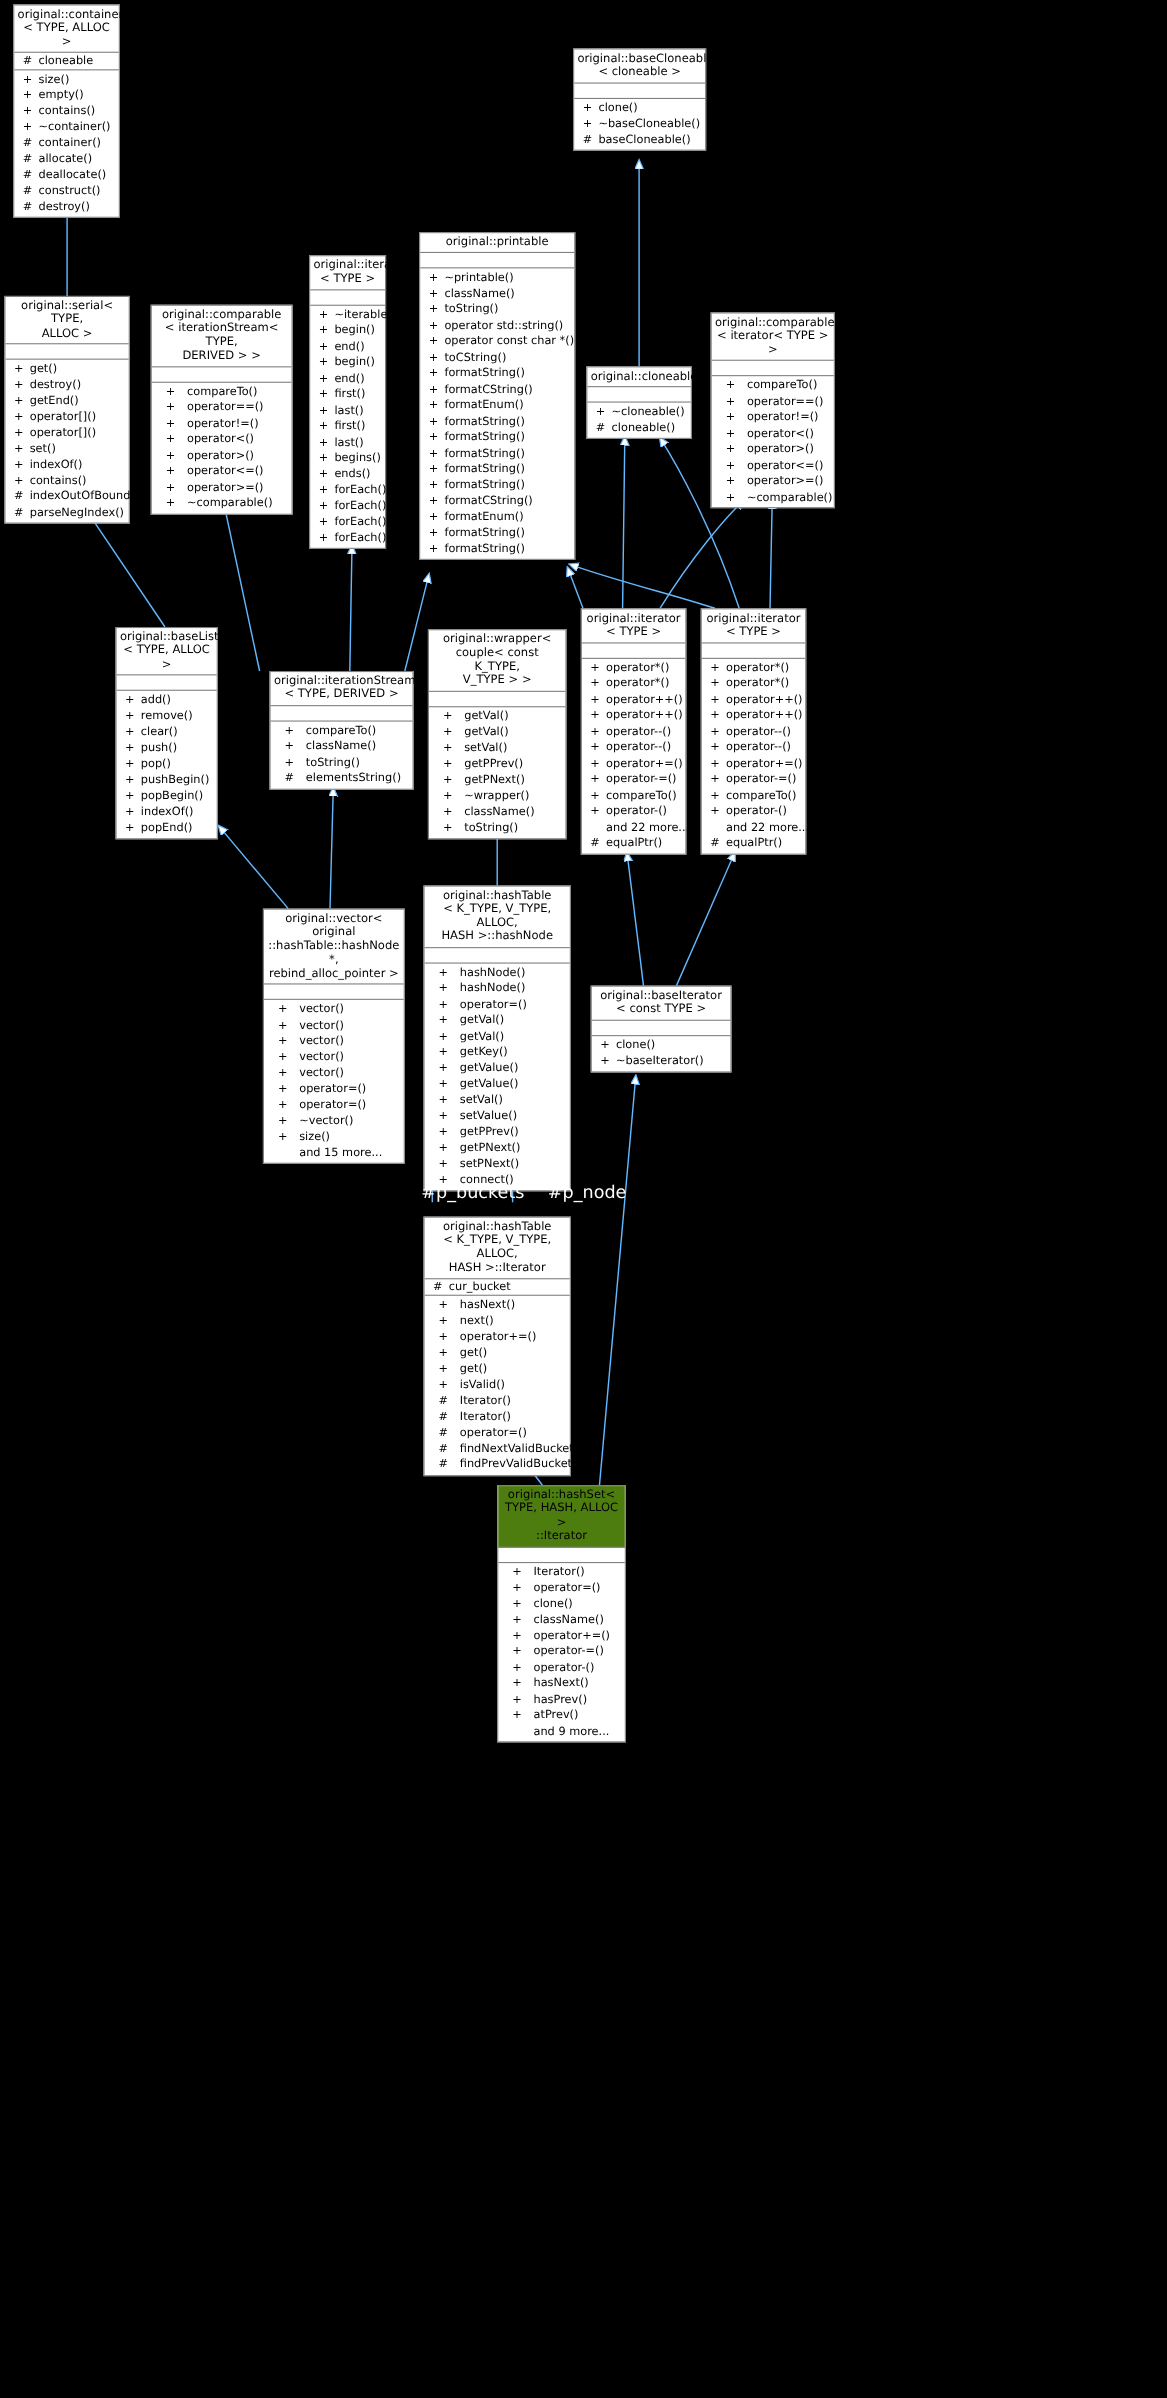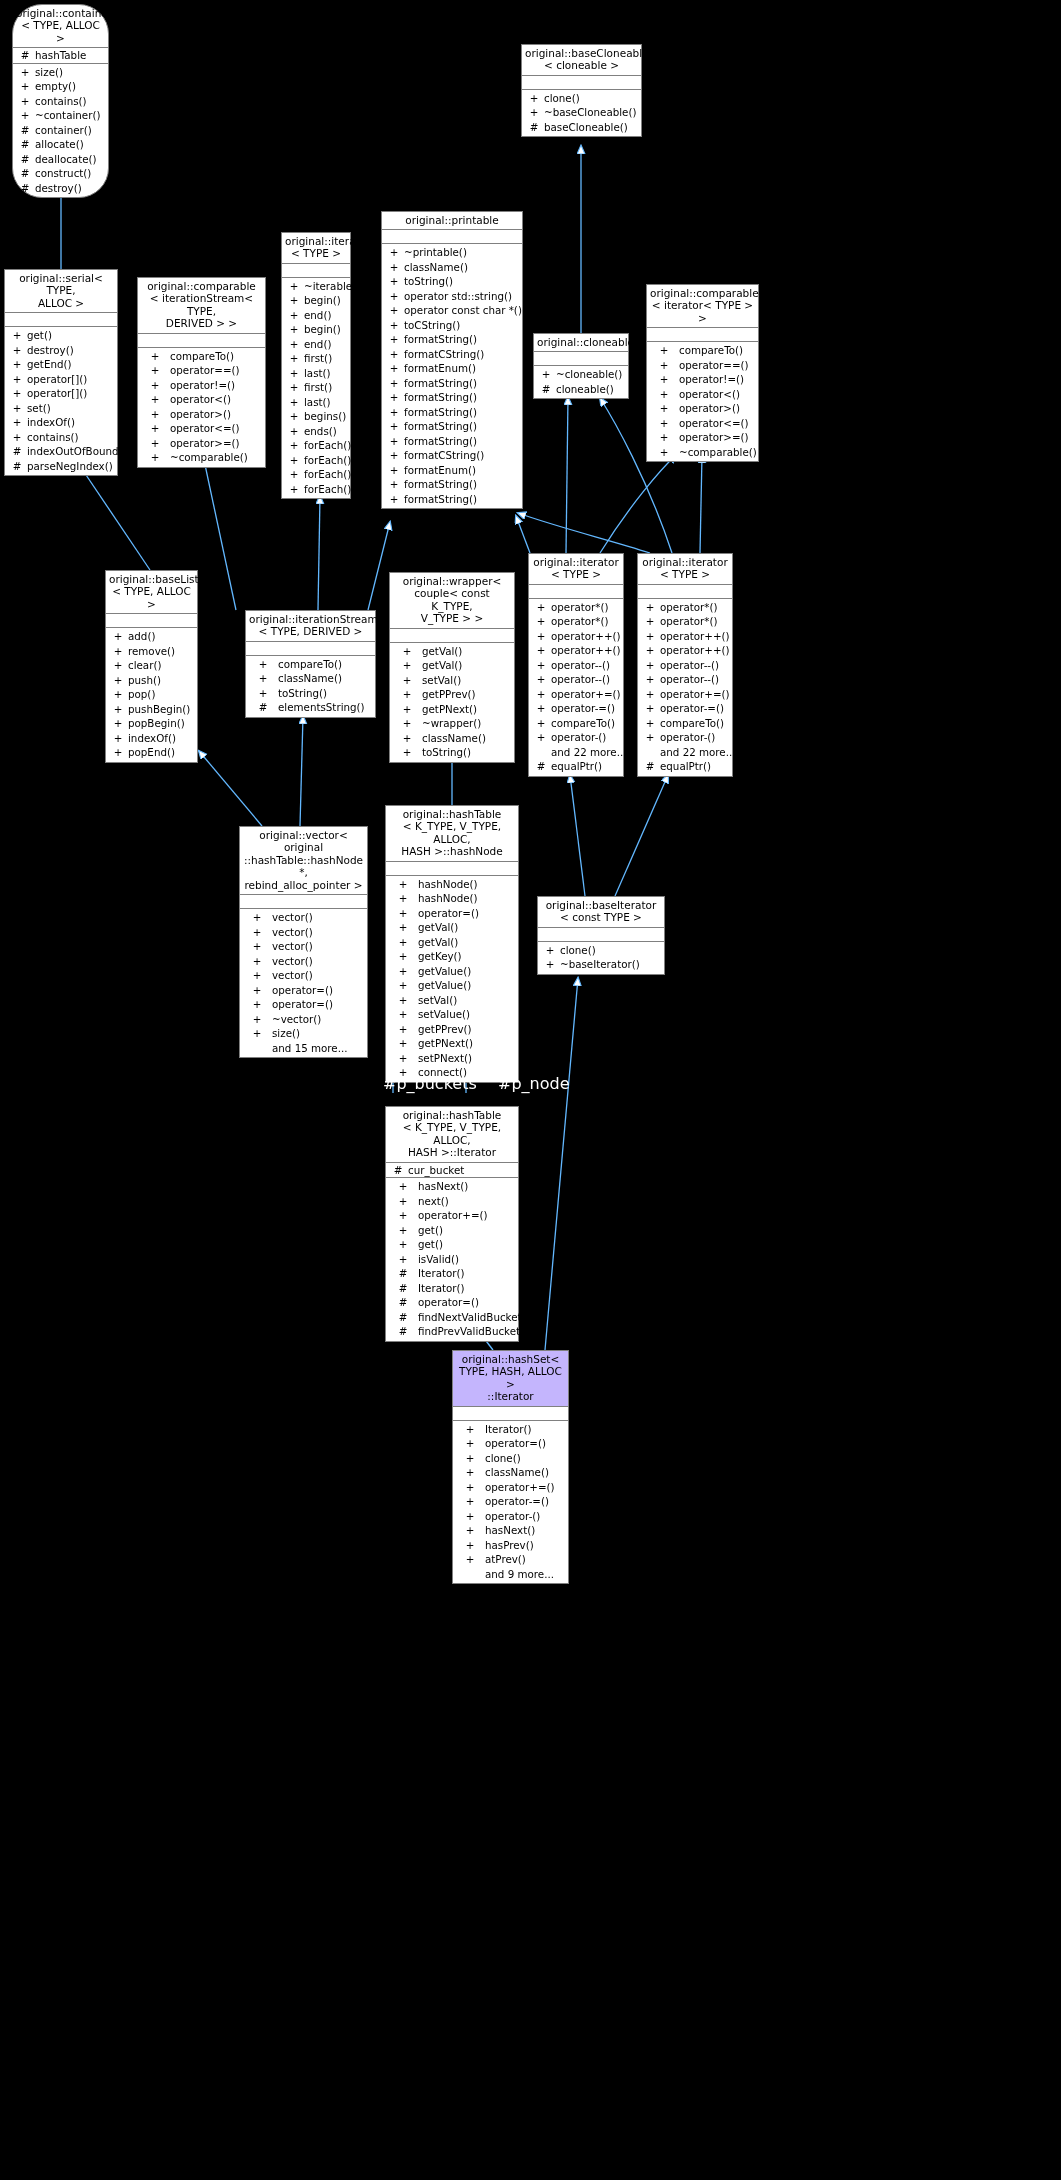--- a/index.html
+++ b/index.html
@@ -24,21 +24,21 @@
   }
   .uml-node {
     position: absolute;
     background: #ffffff;
     border: 1px solid #808080;
     box-sizing: border-box;
     color: #000000;
     z-index: 5;
   }
   .uml-node.shaded .node-title {
-    background: #c4b5fd;
+    background: #4d7c0f;
   }
   .node-title {
     text-align: center;
     font-size: 10.5px;
     line-height: 12.4px;
     padding: 2px 3px 3px 3px;
     border-bottom: 1px solid #808080;
     white-space: pre-line;
   }
   .node-attrs {
@@ -129,27 +129,27 @@
 
       <path d="M 466 1093 L 466 1062" marker-end="url(#diamond)"></path>
 
       <path d="M 493 1350 L 470 1320" marker-end="url(#hollowArrow)"></path>
 
       <path d="M 545 1350 L 578 978" marker-end="url(#hollowArrow)"></path>
     </g>
   </svg>
 
   <div id="nodes-layer">
-      <div class="uml-node" style="left: 12px; top: 4px; width: 97px; border-radius: 30px;">
+      <div class="uml-node" style="left: 12px; top: 4px; width: 97px;">
         <div class="node-title">original::container
 &lt; TYPE, ALLOC &gt;</div>
         <div class="node-attrs">
           <div class="member">
             <span class="vis">#</span>
-            <span class="nm">hashTable</span>
+            <span class="nm">cloneable</span>
           </div>
         </div>
         <div class="node-ops">
           <div class="member">
             <span class="vis">+</span>
             <span class="nm">size()</span>
           </div>
           <div class="member">
             <span class="vis">+</span>
             <span class="nm">empty()</span>

